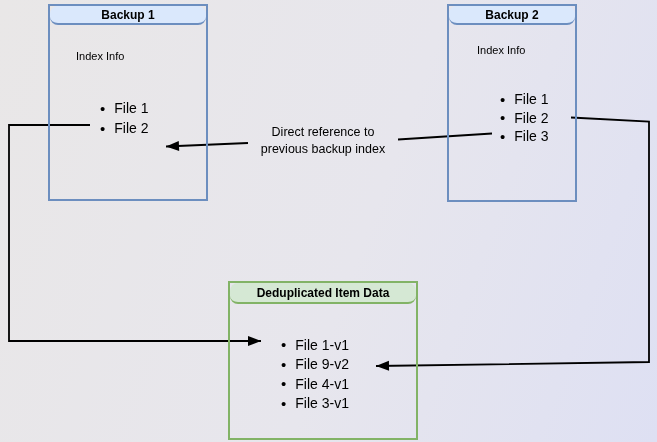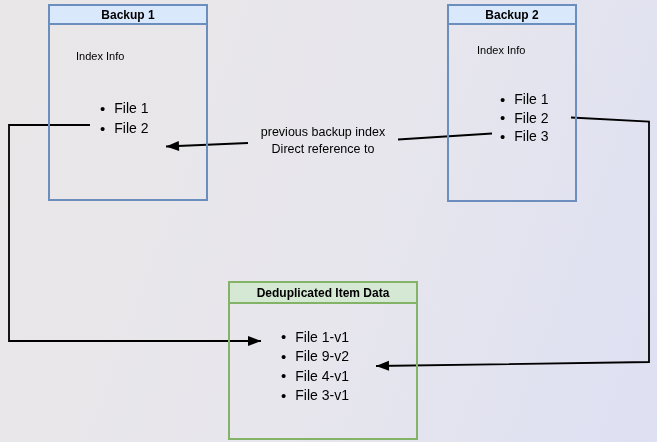--- a/index.html
+++ b/index.html
@@ -11,38 +11,38 @@
     font-family:"Liberation Sans","DejaVu Sans",sans-serif;
     color:#000;
   }
   .arrow-layer{position:absolute;left:0;top:0;width:657px;height:442px;}
   .box{position:absolute;box-sizing:border-box;background:transparent;}
   .box.blue{border:2px solid #6c8ebf;}
   .box.green{border:2px solid #82b366;}
   .box-header{
     box-sizing:border-box;width:100%;
     display:flex;align-items:center;justify-content:center;
-    font-weight:bold;font-size:12px;line-height:12px;
+    font-weight:bold;font-size:12px;line-height:12px;border-radius:8px;
   }
   .blue .box-header{background:#dae8fc;border-bottom:2px solid #6c8ebf;height:19px;}
   .green .box-header{background:#d5e8d4;border-bottom:2px solid #82b366;height:21px;}
   .backup1{left:48px;top:4px;width:160px;height:197px;}
   .backup2{left:447px;top:4px;width:130px;height:198px;}
   .dedup{left:228px;top:281px;width:190px;height:159px;}
   .index-label{position:absolute;font-size:11px;}
   .backup1 .index-label{left:26px;top:44px;}
   .backup2 .index-label{left:28px;top:38px;}
   .file-list{position:absolute;margin:0;padding:0;list-style:none;font-size:14px;}
   .file-list li{display:flex;align-items:center;}
   .file-list li::before{content:"•";font-size:15px;margin-right:9px;}
   .backup1 .file-list{left:50px;top:92px;}
   .backup1 .file-list li{height:20px;}
   .backup2 .file-list{left:51px;top:84px;}
   .backup2 .file-list li{height:18.6px;}
-  .dedup .file-list{left:51px;top:44px;}
+  .dedup .file-list{left:51px;top:52px;}
   .dedup .file-list li{height:19.5px;}
   .annotation{
     position:absolute;left:238px;top:124px;width:170px;
     font-size:12.5px;line-height:17px;text-align:center;
   }
   .connector{fill:none;stroke:#000;stroke-width:1.8;stroke-linejoin:miter;}
 </style>
 </head>
 <body>
 
@@ -101,17 +101,17 @@
       <li>
           <span>File 4-v1</span>
         </li>
       <li>
           <span>File 3-v1</span>
         </li>
     </ul>
   </div>
 
   <div class="annotation">
+    <div>Direct reference to</div>
     <div>previous backup index</div>
-    <div>Direct reference to</div>
   </div>
 
 </div>
 
 </body></html>

